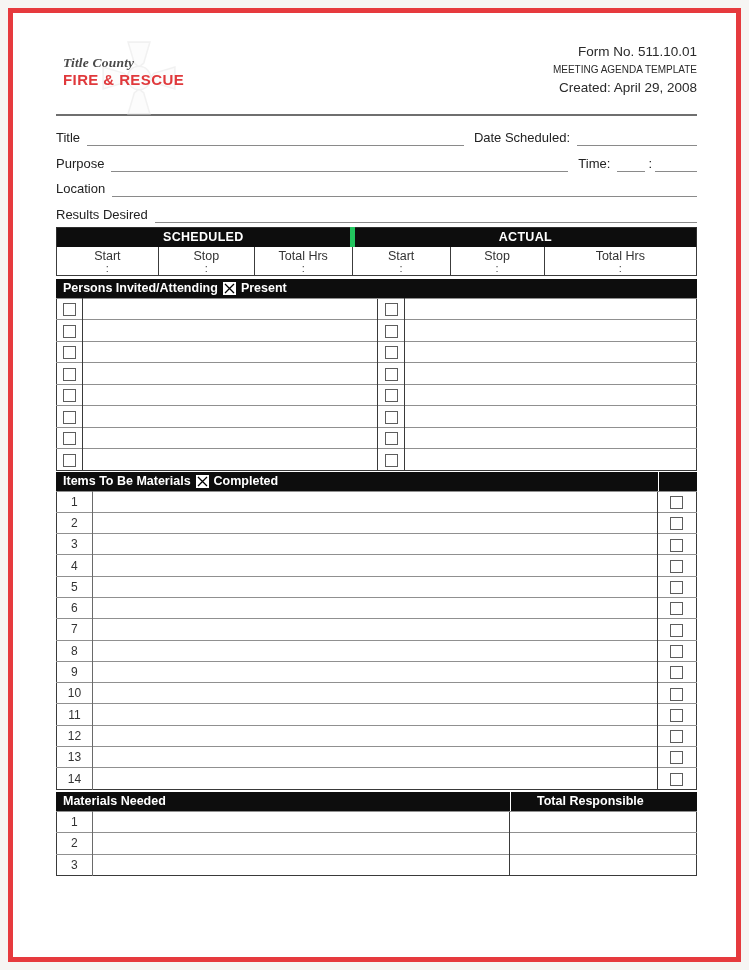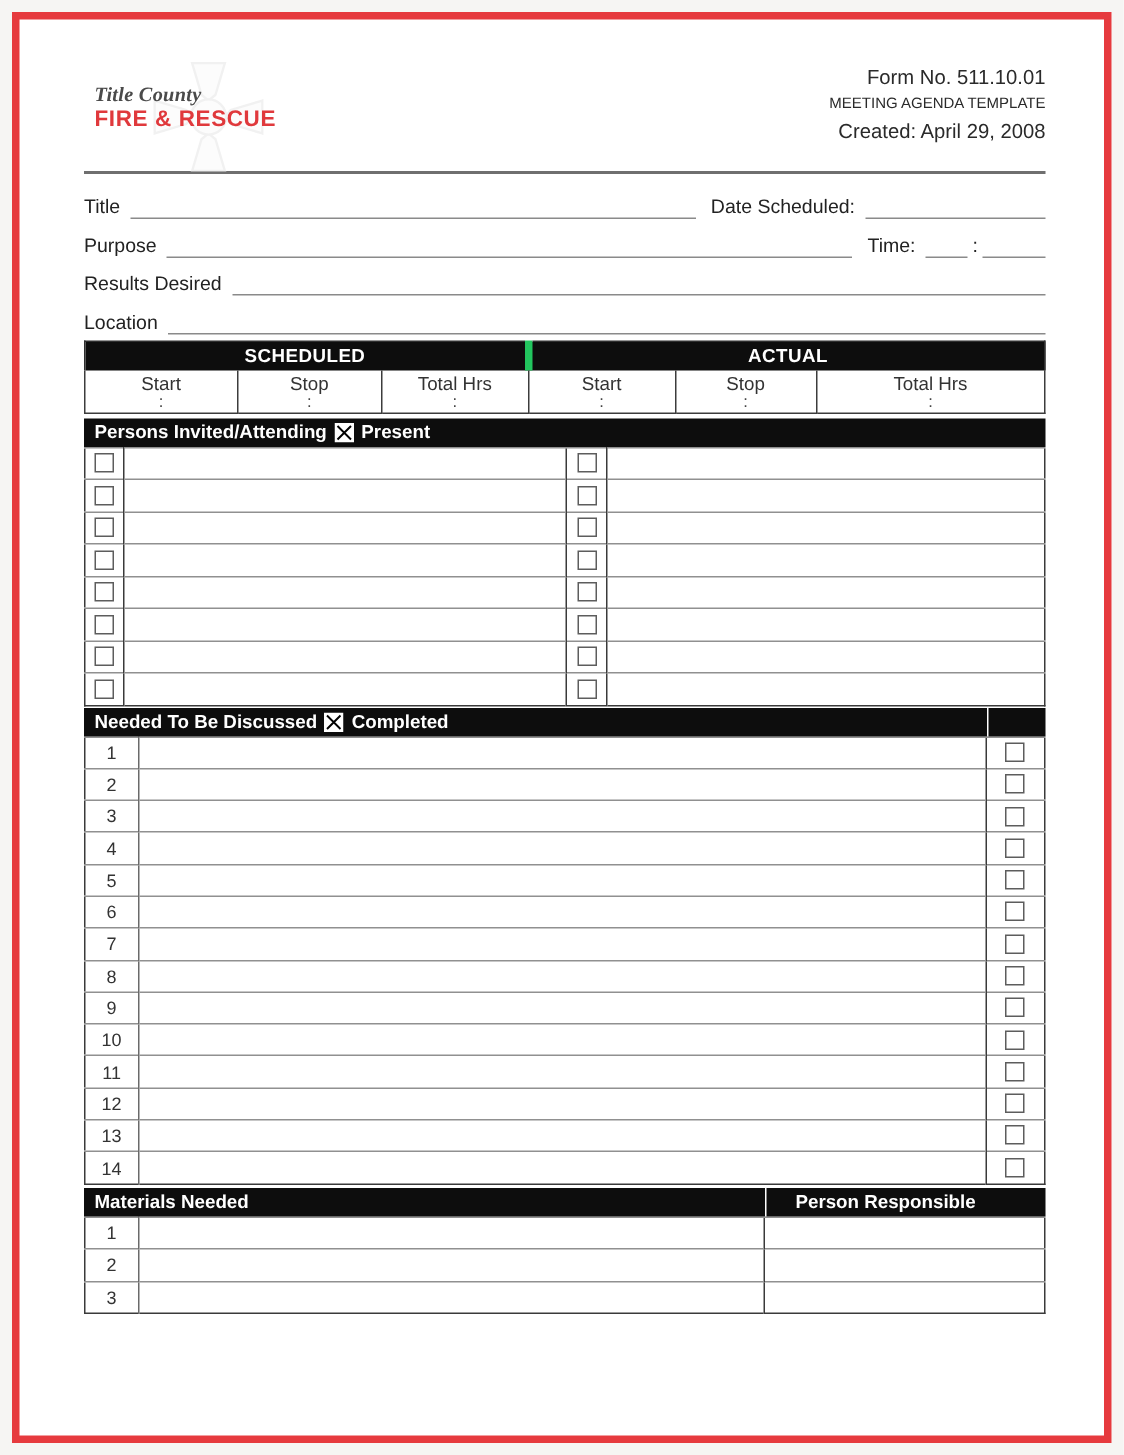--- a/index.html
+++ b/index.html
@@ -129,25 +129,25 @@
     </div>
     <div class="frow">
       <span class="lbl">Purpose</span>
       <span class="fill"></span>
       <span class="lbl second">Time:</span>
       <span class="fill fixed" style="width:28px"></span>
       <span class="colon-sep">:</span>
       <span class="fill fixed" style="width:42px"></span>
     </div>
     <div class="frow">
+      <span class="lbl">Location</span>
+      <span class="fill"></span>
+    </div>
+    <div class="frow">
       <span class="lbl">Results Desired</span>
-      <span class="fill"></span>
-    </div>
-    <div class="frow">
-      <span class="lbl">Location</span>
       <span class="fill"></span>
     </div>
   </div>
 
   <table class="sched">
     <colgroup>
       <col style="width:15.9%">
           <col style="width:15.0%">
           <col style="width:15.3%">
       <col style="width:15.3%">
@@ -251,21 +251,21 @@
           <tr>
             <td class="cb cb1"><span class="box"></span></td>
             <td class="blank"></td>
             <td class="cb cb2"><span class="box"></span></td>
             <td class="blank"></td>
           </tr>
         </tbody>
   </table>
 
   <div class="bar bar-items">
-    <span>Needed To Be Discussed</span>
+    <span>Items To Be Materials</span>
     <span class="cbx-icon">
       <svg width="13" height="13" viewBox="0 0 13 13">
         <rect x="0.5" y="0.5" width="12" height="12" fill="#ffffff" stroke="#ffffff"></rect>
         <path d="M2 2 L11 11 M11 2 L2 11" stroke="#000000" stroke-width="1.3"></path>
       </svg>
     </span>
     <span>Completed</span>
     <span class="vdiv"></span>
   </div>
   <table class="itable">
@@ -343,21 +343,21 @@
           <tr>
             <td class="num">14</td>
             <td class="blank"></td>
             <td class="cb"><span class="box"></span></td>
           </tr>
         </tbody>
   </table>
 
   <div class="bar bar-materials">
     <span>Materials Needed</span>
-    <span class="resp-h">Person Responsible</span>
+    <span class="resp-h">Total Responsible</span>
     <span class="vdiv"></span>
   </div>
   <table class="mtable">
     <colgroup>
       <col style="width:5.6%">
           <col style="width:65.2%">
           <col style="width:29.2%">
     </colgroup>
     <tbody>
           <tr>

